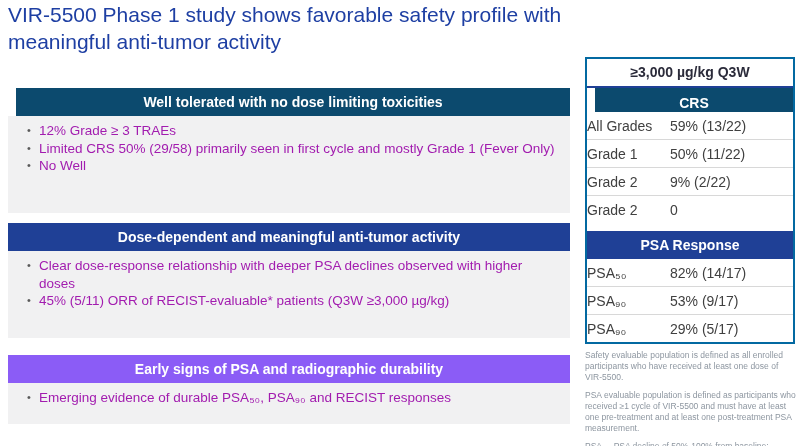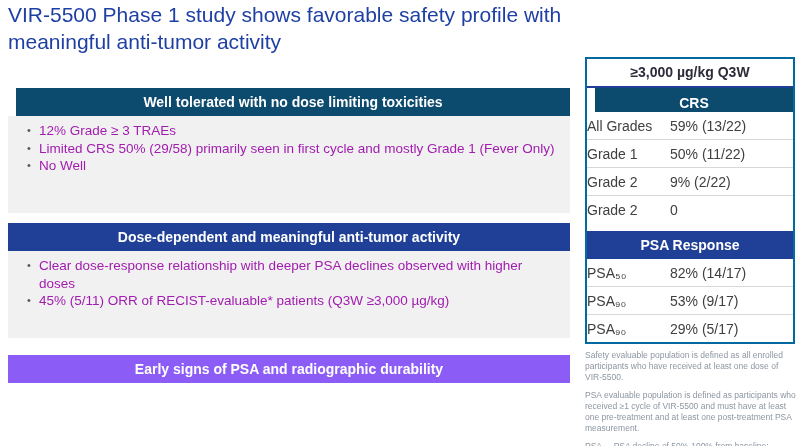--- a/index.html
+++ b/index.html
@@ -95,20 +95,25 @@
       <div class="panel">
         <ul class="bullets">
           <li>Clear dose-response relationship with deeper PSA declines observed with higher doses</li>
           <li>45% (5/11) ORR of RECIST-evaluable* patients (Q3W ≥3,000 µg/kg)</li>
         </ul>
       </div>
     </div>
 
     <div class="sec s3">
       <div class="bar gray">Early signs of PSA and radiographic durability</div>
+      <div class="panel">
+        <ul class="bullets">
+          <li>Emerging evidence of durable PSA₅₀, PSA₉₀ and RECIST responses</li>
+        </ul>
+      </div>
     </div>
 
   </div>
 
   <div class="dose-table">
     <div class="dose-head">≥3,000 µg/kg Q3W</div>
 
     <div class="bar bright">CRS</div>
     <div class="trow">
       <span class="tlabel">All Grades</span>

